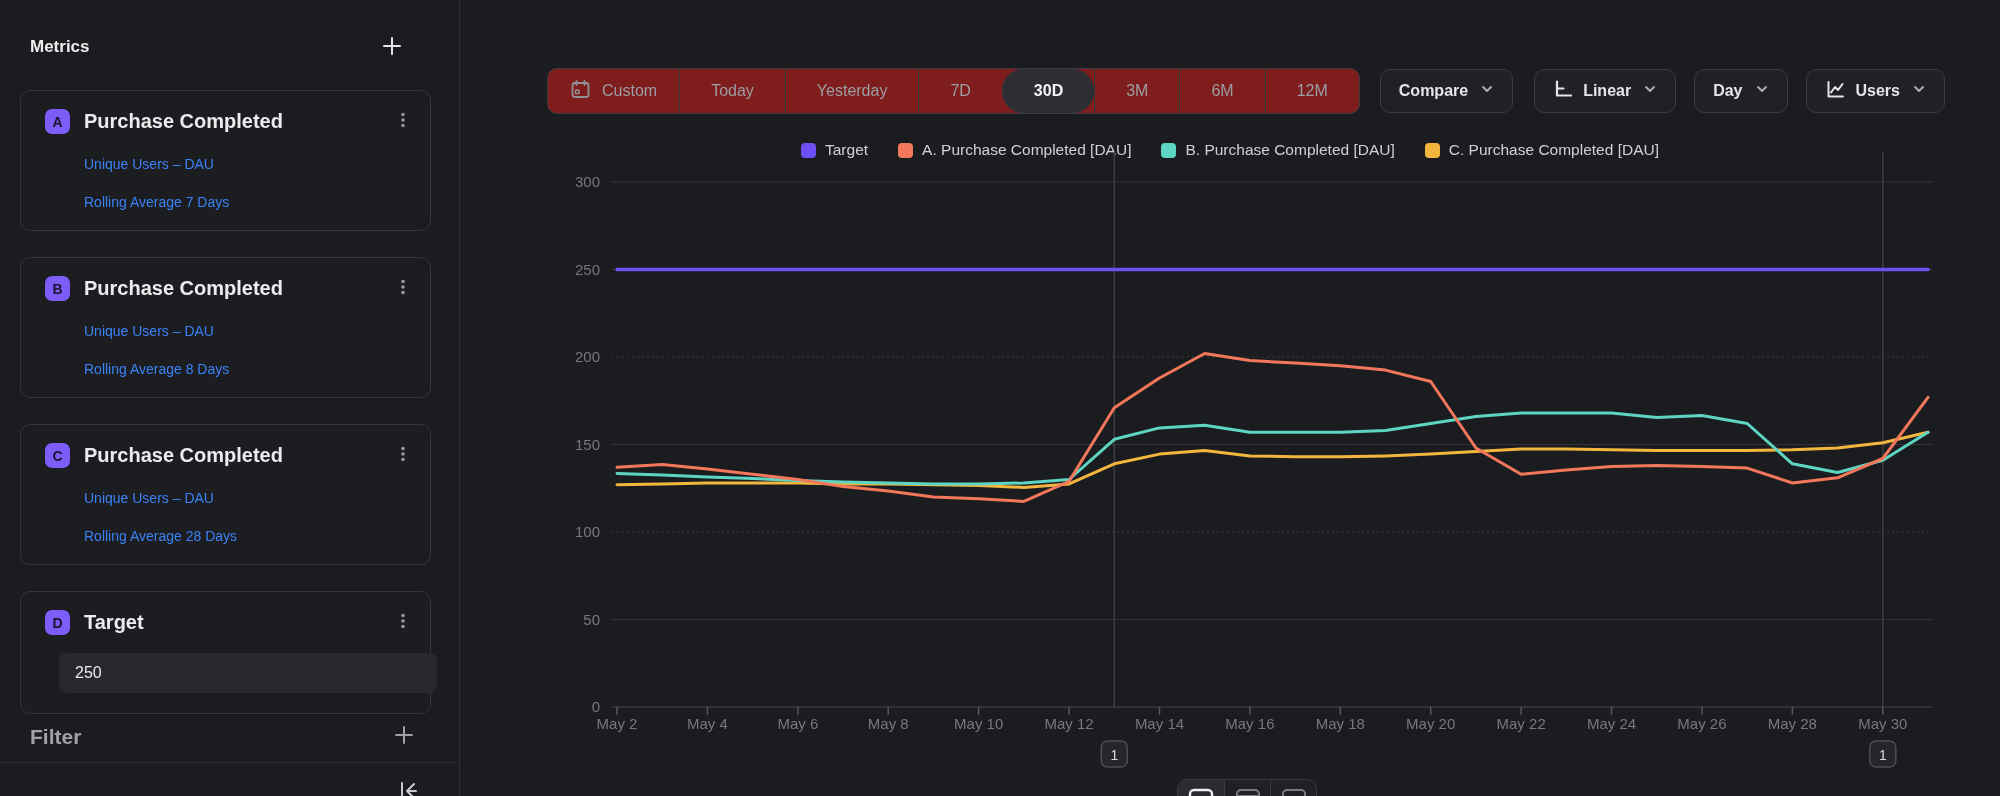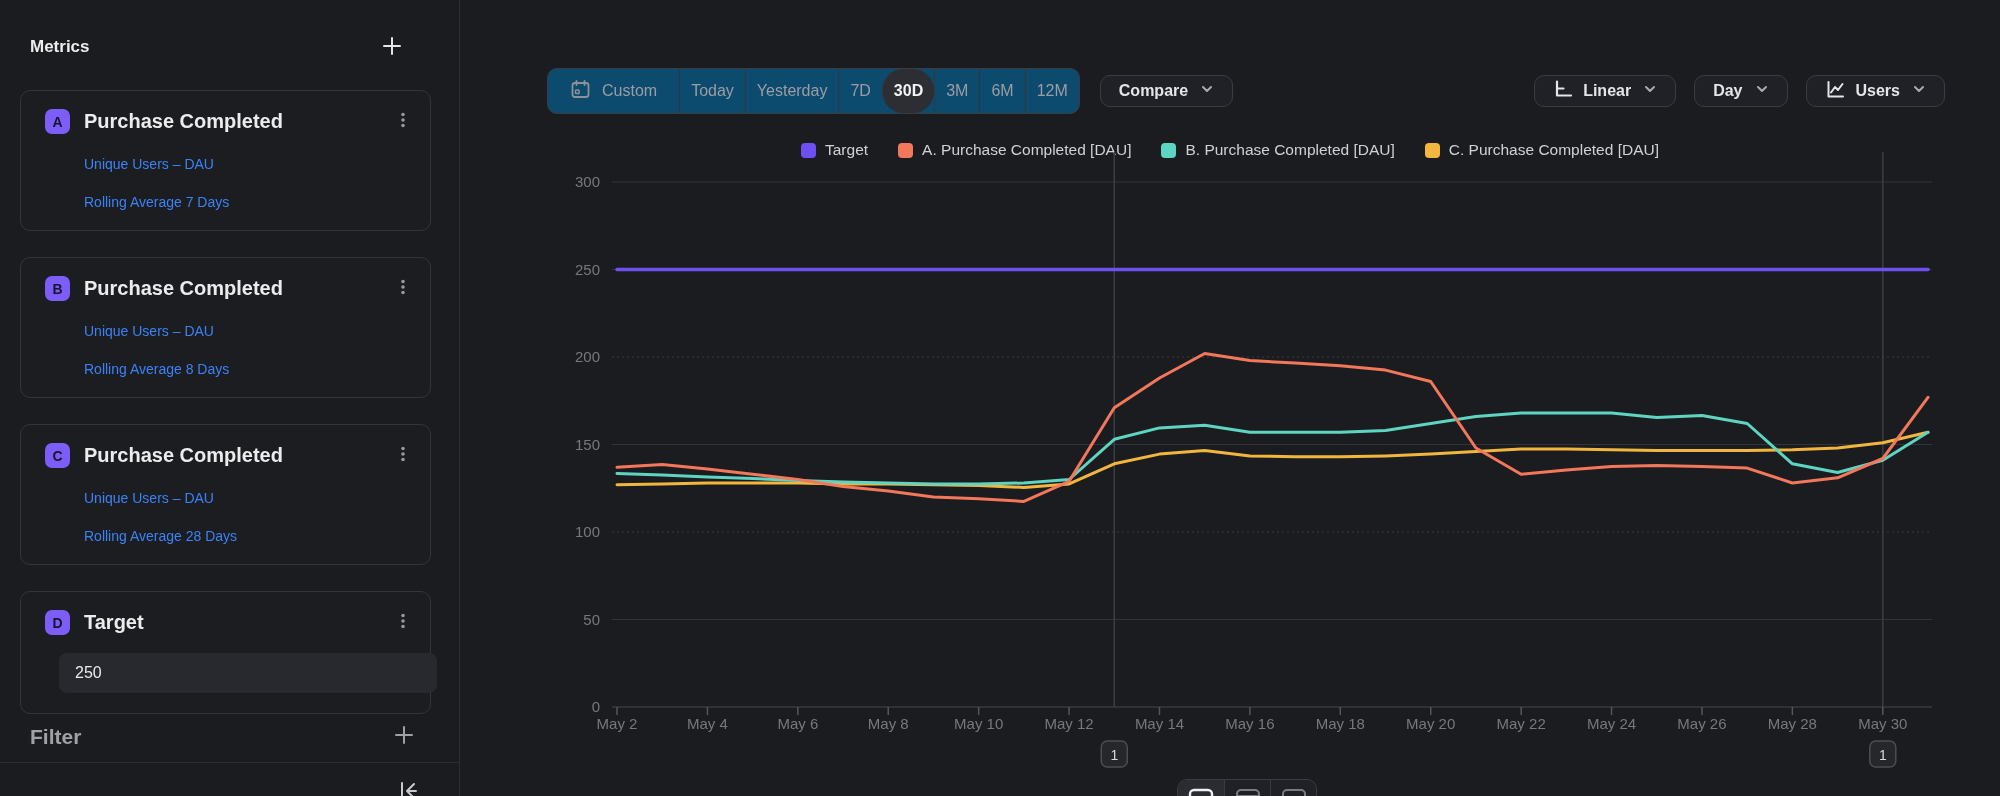--- a/index.html
+++ b/index.html
@@ -21,26 +21,26 @@
   .mc-sub{margin:22px 0 0 39px;font-size:14px;color:#3b82f6;}
   .target-input{display:block;margin:18px 0 0 14px;width:346px;height:40px;border-radius:8px;border:none;
                 background:#28292e;color:#e8e9ea;font-size:16px;padding:0 16px;font-family:"Liberation Sans",sans-serif;}
   .filter-row{position:absolute;left:30px;top:724px;width:385px;display:flex;align-items:center;justify-content:space-between;}
   .filter-label{font-size:21px;font-weight:700;color:#9fa1a7;}
   .sb-divider{position:absolute;left:0;top:762px;width:460px;height:1px;background:#2c2d31;}
   .collapse-btn{position:absolute;left:396px;top:779px;color:#c9cacd;}
 
   
   .toolbar{position:absolute;left:460px;top:69px;right:0;height:44px;display:flex;align-items:center;padding-left:87px;box-sizing:border-box;}
-  .seg-control{display:inline-flex;height:44px;border:1px solid #3b3c42;border-radius:10px;background:#0c4a6e;overflow:hidden;align-items:stretch;}
-  .seg{display:flex;align-items:center;gap:11px;padding:0 11px;font-size:16px;color:#9b9ea4;background:none;border:none;
+  .seg-control{display:inline-flex;height:44px;border:1px solid #3b3c42;border-radius:10px;background:#7f1d1d;overflow:hidden;align-items:stretch;}
+  .seg{display:flex;align-items:center;gap:11px;padding:0 31px;font-size:16px;color:#9b9ea4;background:none;border:none;
        border-left:1px solid #35363c;cursor:pointer;font-family:"Liberation Sans",sans-serif;}
   .seg:first-child{border-left:none;padding:0 22px;}
   .seg.active{background:#2d2e34;color:#f3f4f5;font-weight:700;border-radius:21px;}
-  .btn{display:inline-flex;align-items:center;gap:10px;height:32px;border:1px solid #3b3c42;border-radius:10px;
+  .btn{display:inline-flex;align-items:center;gap:10px;height:44px;border:1px solid #3b3c42;border-radius:10px;
        background:#202126;color:#e4e5e8;font-size:16px;font-weight:700;padding:0 18px;cursor:pointer;
        font-family:"Liberation Sans",sans-serif;}
   .btn .chev{color:#a9abb1;margin-left:2px;}
   .compare-btn{margin-left:20px;font-weight:700;}
   .right-group{margin-left:auto;display:flex;gap:18px;margin-right:55px;}
 
   
   .legend{position:absolute;left:460px;top:141px;right:0;display:flex;justify-content:center;gap:30px;
           font-size:15.5px;color:#cfd1d5;align-items:center;}
   .legend-item{display:flex;align-items:center;gap:9px;cursor:pointer;}

